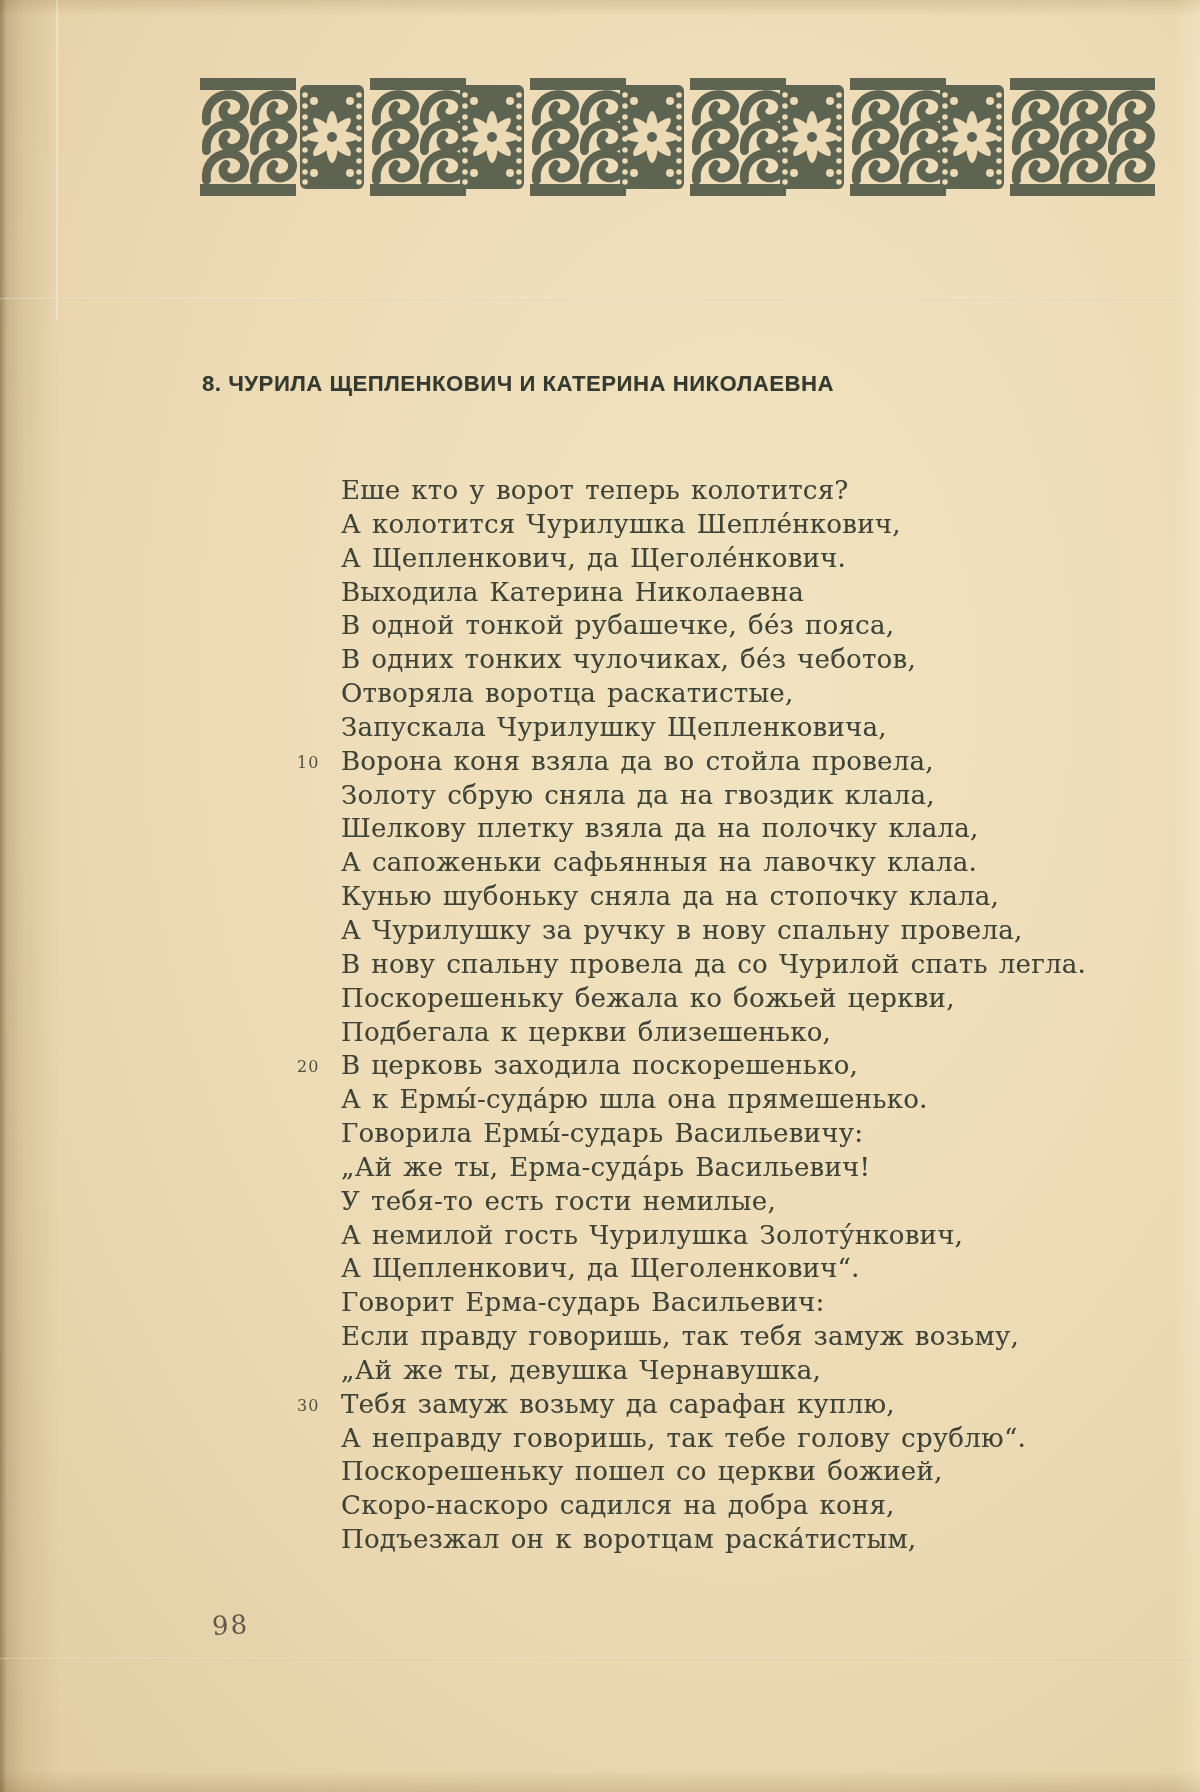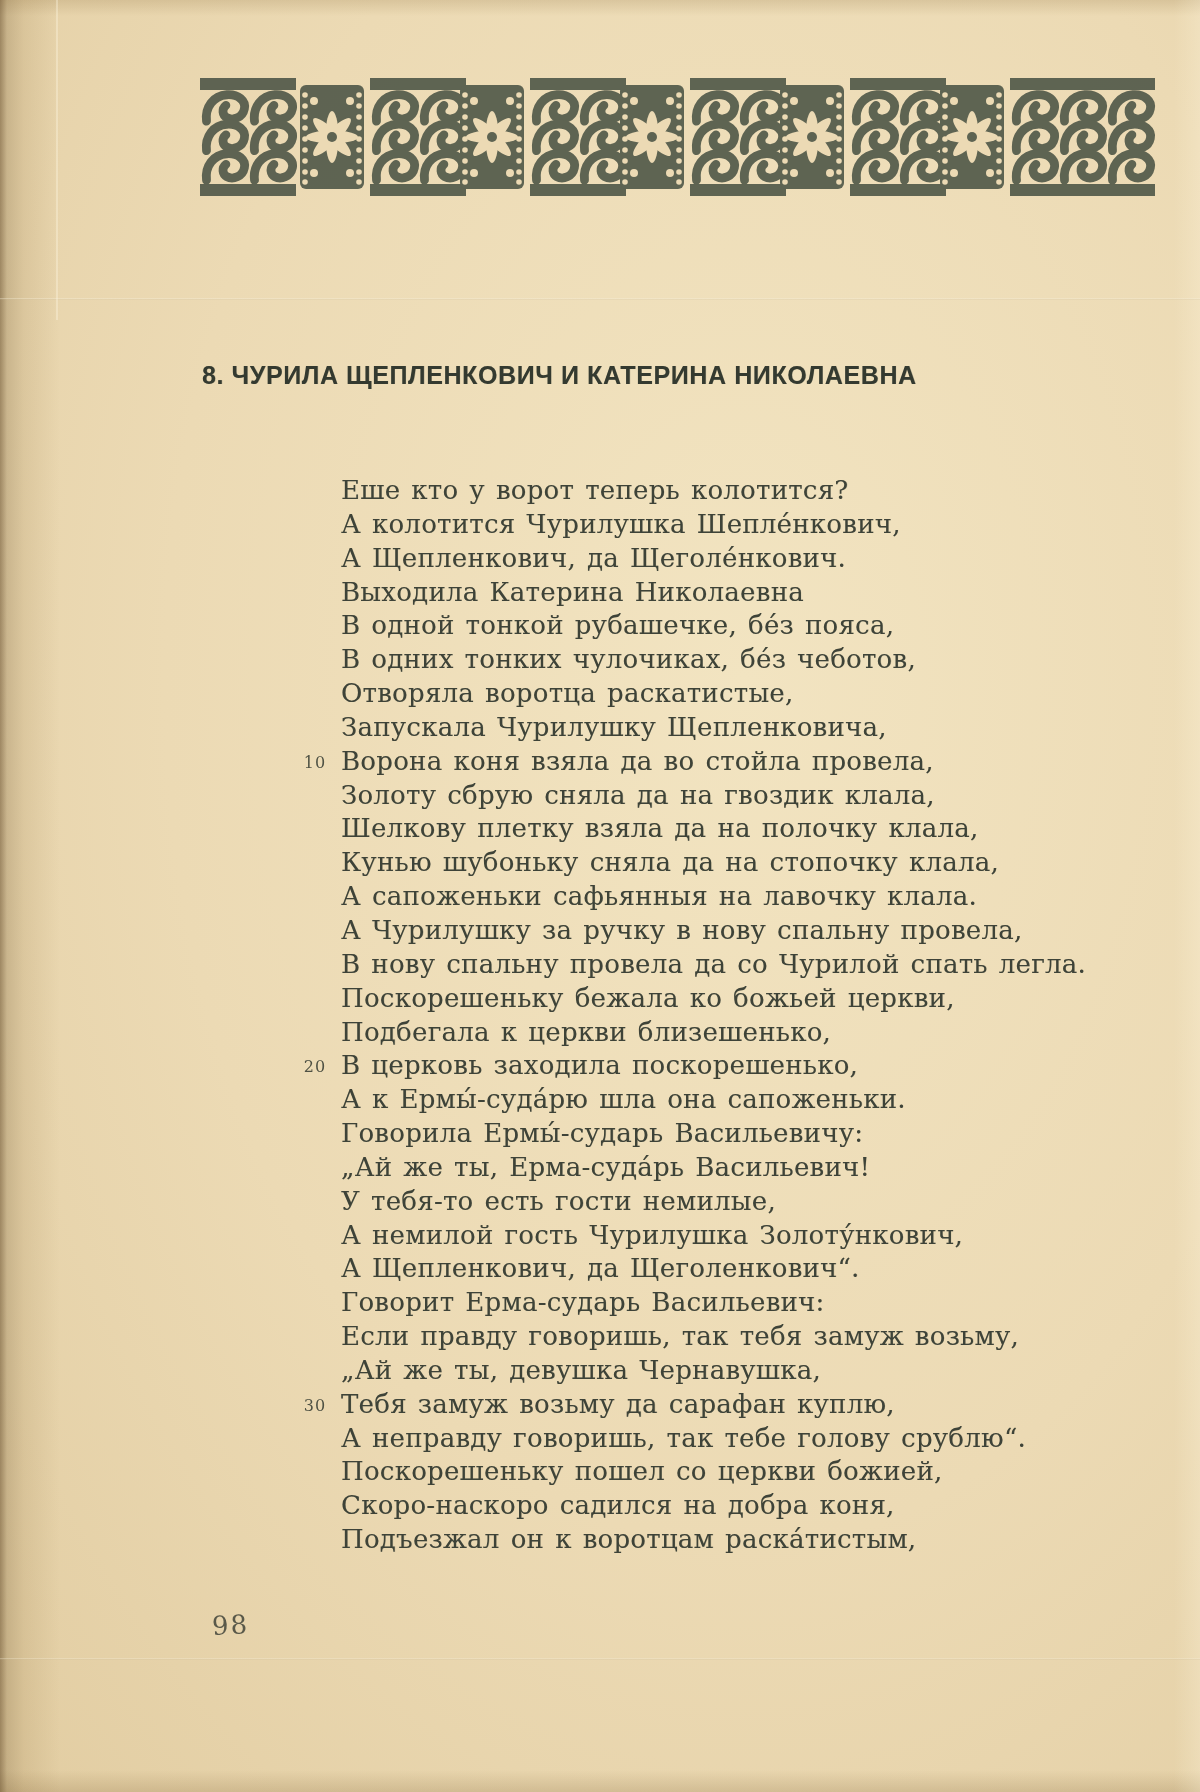--- a/index.html
+++ b/index.html
@@ -25,37 +25,37 @@
     position:absolute;left:200px;top:78px;
     width:960px;height:118px;
     opacity:.93;
     filter:blur(.3px);
   }
   .ink{fill:var(--ornament-ink,#545b4b);}
   .paperfill{fill:var(--paper,#ecdab4);}
   .ink-stroke{stroke:var(--ornament-ink,#545b4b);fill:none;}
 
   .title{
-    position:absolute;left:202px;top:359px;margin:0;
+    position:absolute;left:202px;top:368px;margin:0;
     font-family:"Liberation Sans", sans-serif;
-    font-weight:700;font-size:25px;line-height:32px;
+    font-weight:700;font-size:22px;line-height:32px;
     letter-spacing:.6px;white-space:nowrap;
     color:var(--title-ink,#343a30);
     text-shadow:.4px .4px 0 rgba(52,58,48,.35);
   }
 
   .poem{
     position:absolute;left:341px;top:474px;
     font-size:26px;color:var(--ink,#3e4338);
   }
   .line{position:relative;height:33.85px;line-height:33.85px;white-space:nowrap;}
   .line .txt{letter-spacing:.25px;word-spacing:2.5px;text-shadow:.3px .3px 0 rgba(62,67,56,.28);margin-top:36px;}
   .line .num{
     position:absolute;left:-44px;top:1px;width:36px;
-    text-align:center;font-size:16px;line-height:33.85px;
+    text-align:left;font-size:16px;line-height:33.85px;
     letter-spacing:1px;color:var(--ink,#3e4338);opacity:.9;
   }
 
   .pagenum{
     position:absolute;left:212px;top:1610px;
     font-size:26px;letter-spacing:2px;
     color:rgba(58,62,52,.82);
     transform:rotate(-3deg);
   }
 </style>
@@ -191,26 +191,26 @@
         <span class="txt">Золоту сбрую сняла да на гвоздик клала,</span>
       </div>
 
       <div class="line">
         <span class="num"></span>
         <span class="txt">Шелкову плетку взяла да на полочку клала,</span>
       </div>
 
       <div class="line">
         <span class="num"></span>
+        <span class="txt">А сапоженьки сафьянныя на лавочку клала.</span>
+      </div>
+
+      <div class="line">
+        <span class="num"></span>
         <span class="txt">Кунью шубоньку сняла да на стопочку клала,</span>
-      </div>
-
-      <div class="line">
-        <span class="num"></span>
-        <span class="txt">А сапоженьки сафьянныя на лавочку клала.</span>
       </div>
 
       <div class="line">
         <span class="num"></span>
         <span class="txt">А Чурилушку за ручку в нову спальну провела,</span>
       </div>
 
       <div class="line">
         <span class="num"></span>
         <span class="txt">В нову спальну провела да со Чурилой спать легла.</span>
@@ -227,21 +227,21 @@
         <span class="txt">Подбегала к церкви близешенько,</span>
       </div>
 
       <div class="line">
         <span class="num">20</span>
         <span class="txt">В церковь заходила поскорешенько,</span>
       </div>
 
       <div class="line">
         <span class="num"></span>
-        <span class="txt">А к Ермы́-суда́рю шла она сапоженьки.</span>
+        <span class="txt">А к Ермы́-суда́рю шла она прямешенько.</span>
       </div>
 
       <div class="line">
         <span class="num"></span>
         <span class="txt">Говорила Ермы́-сударь Васильевичу:</span>
       </div>
 
       <div class="line">
         <span class="num"></span>
         <span class="txt">„Ай же ты, Ерма-суда́рь Васильевич!</span>

